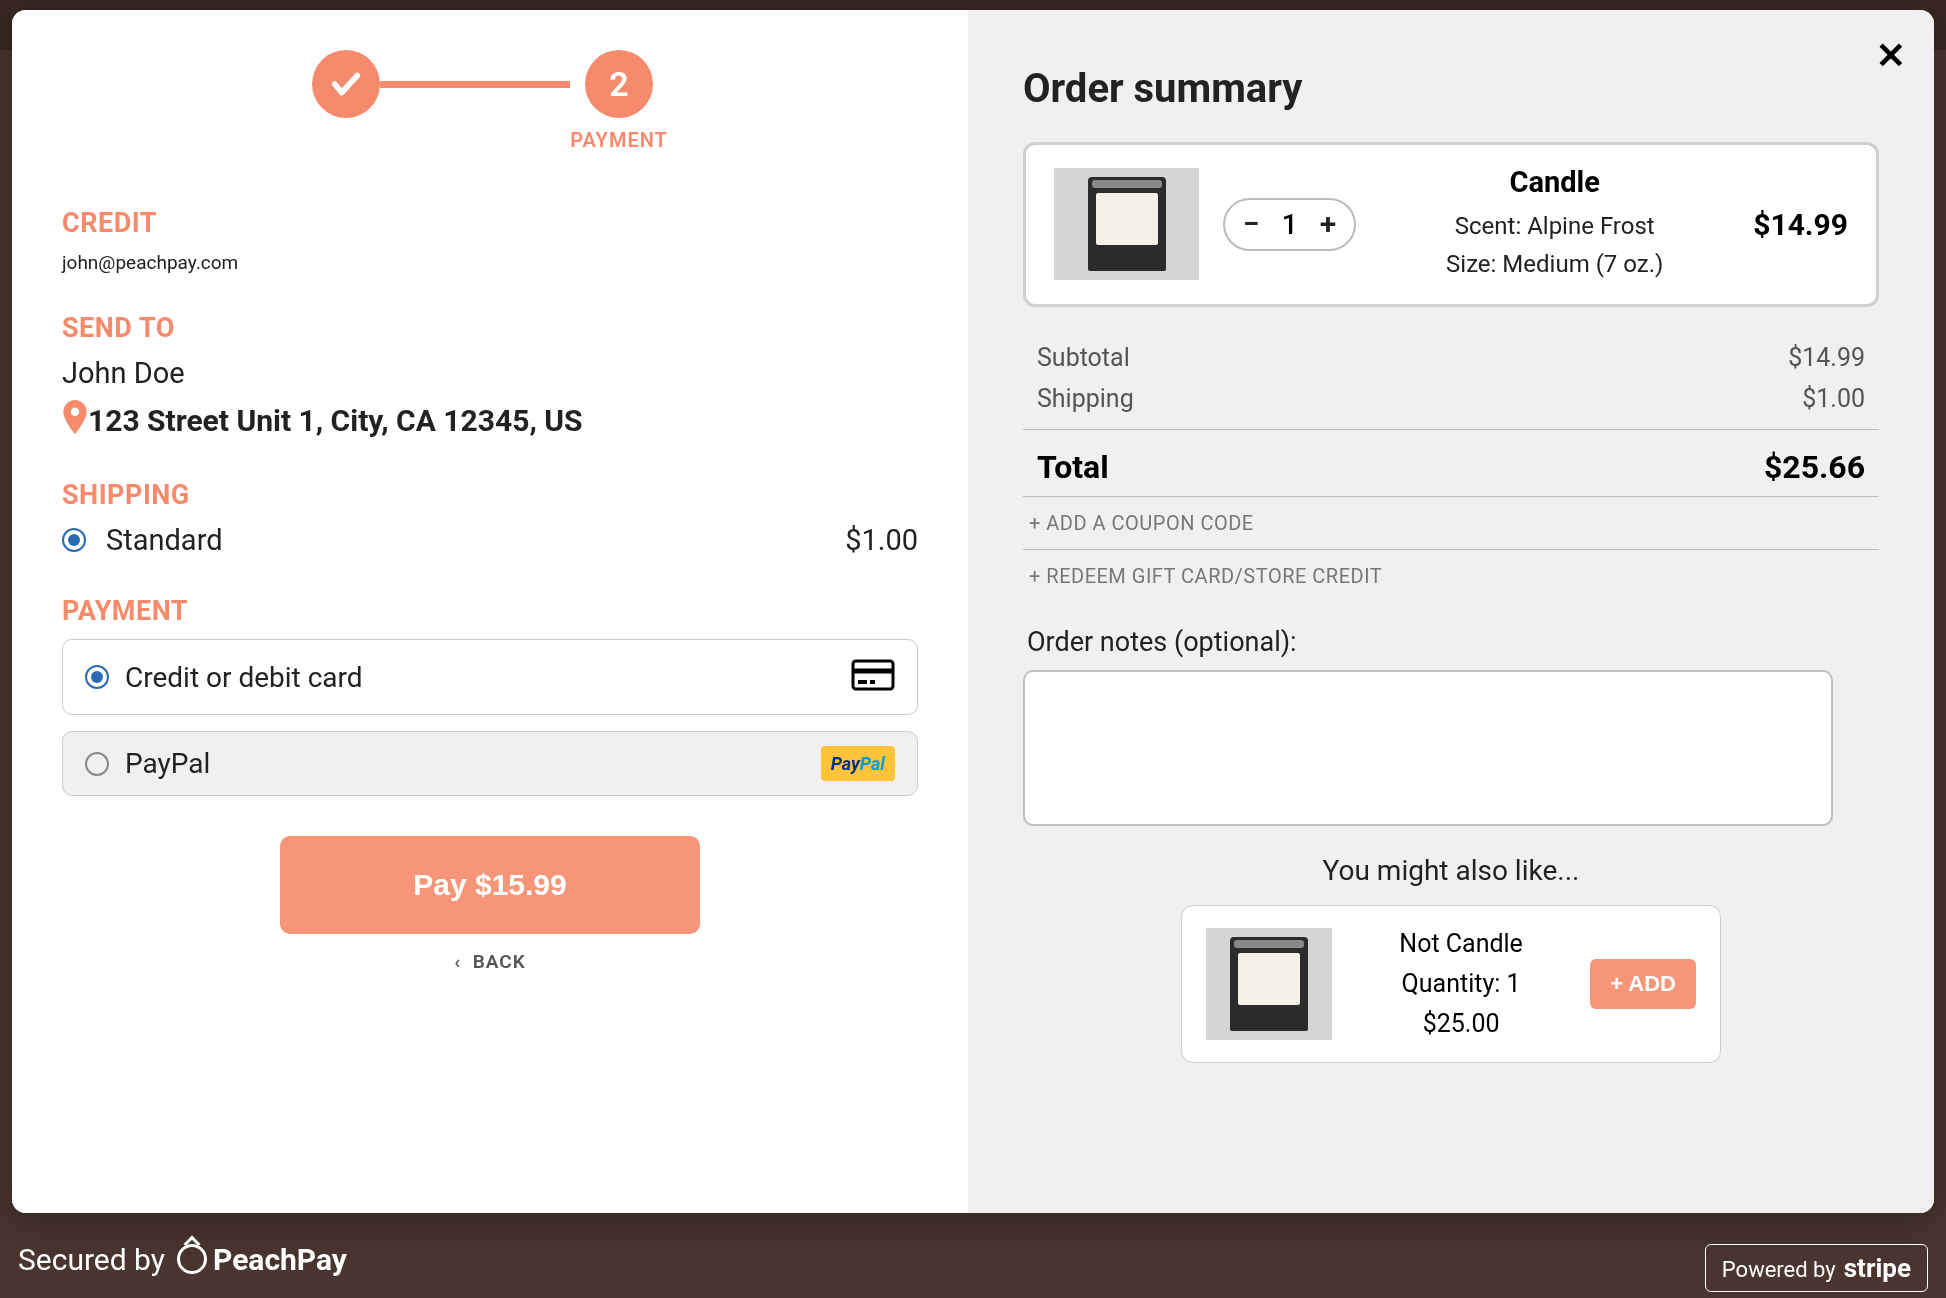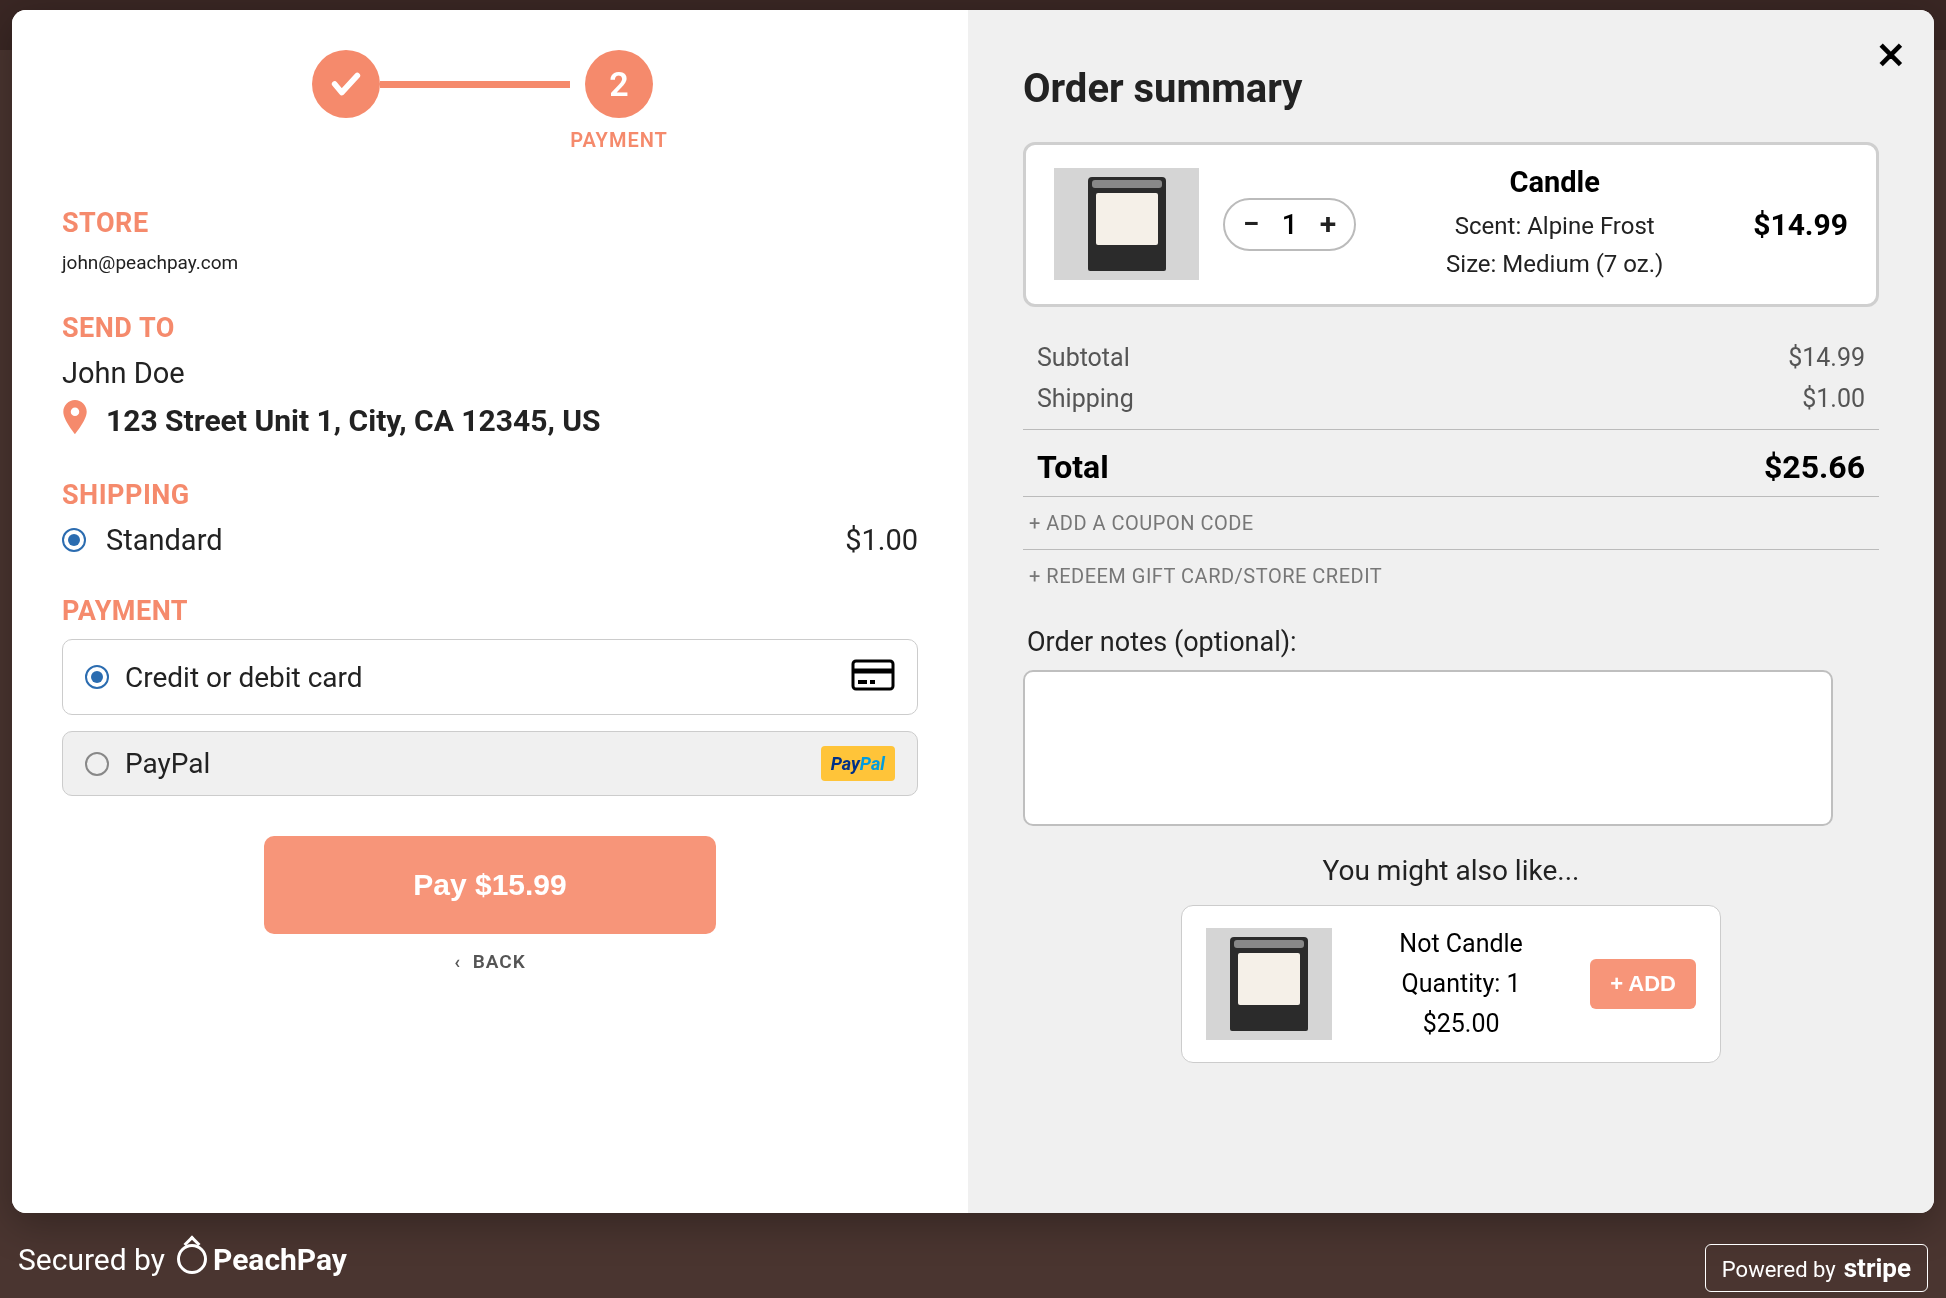--- a/index.html
+++ b/index.html
@@ -107,21 +107,21 @@
     margin-bottom: 38px;
   }
   .send-name {
     color: #222;
     font-size: 29px;
     margin-bottom: 10px;
   }
   .address-row {
     display: flex;
     align-items: center;
-    gap: 18px;
+    gap: 0;
     margin-bottom: 38px;
   }
   .pin-icon {
     color: #f58a6c;
     font-size: 30px;
   }
   .address-text {
     color: #222;
     font-size: 30px;
     font-weight: 700;
@@ -227,21 +227,21 @@
     font-weight: 700;
     font-style: italic;
     font-size: 18px;
   }
   .paypal-badge .pp-pay { color: #003087; }
   .paypal-badge .pp-pal { color: #009cde; }
   
   .pay-button {
     display: block;
     margin: 40px auto 16px auto;
-    width: 452px;
+    width: 420px;
     background: #f79579;
     color: #fff;
     border: none;
     border-radius: 10px;
     font-size: 30px;
     font-weight: 600;
     padding: 32px 0;
     cursor: pointer;
   }
   .back-link {
@@ -496,21 +496,21 @@
             </svg>
         </div>
       </div>
       <div class="step-line"></div>
       <div class="step">
         <div class="step-circle">2</div>
         <div class="step-label">PAYMENT</div>
       </div>
     </div>
 
-    <div class="section-label">STORE</div>
+    <div class="section-label">CREDIT</div>
     <div class="section-value">john@peachpay.com</div>
 
     <div class="section-label">SEND TO</div>
     <div class="send-name">John Doe</div>
     <div class="address-row">
       <span class="pin-icon">
         <svg width="26" height="34" viewBox="0 0 24 32" fill="#f58a6c">
             <path d="M12 0C6 0 1 5 1 11c0 8 11 21 11 21s11-13 11-21C23 5 18 0 12 0zm0 15a4 4 0 110-8 4 4 0 010 8z"></path>
           </svg>
       </span>

